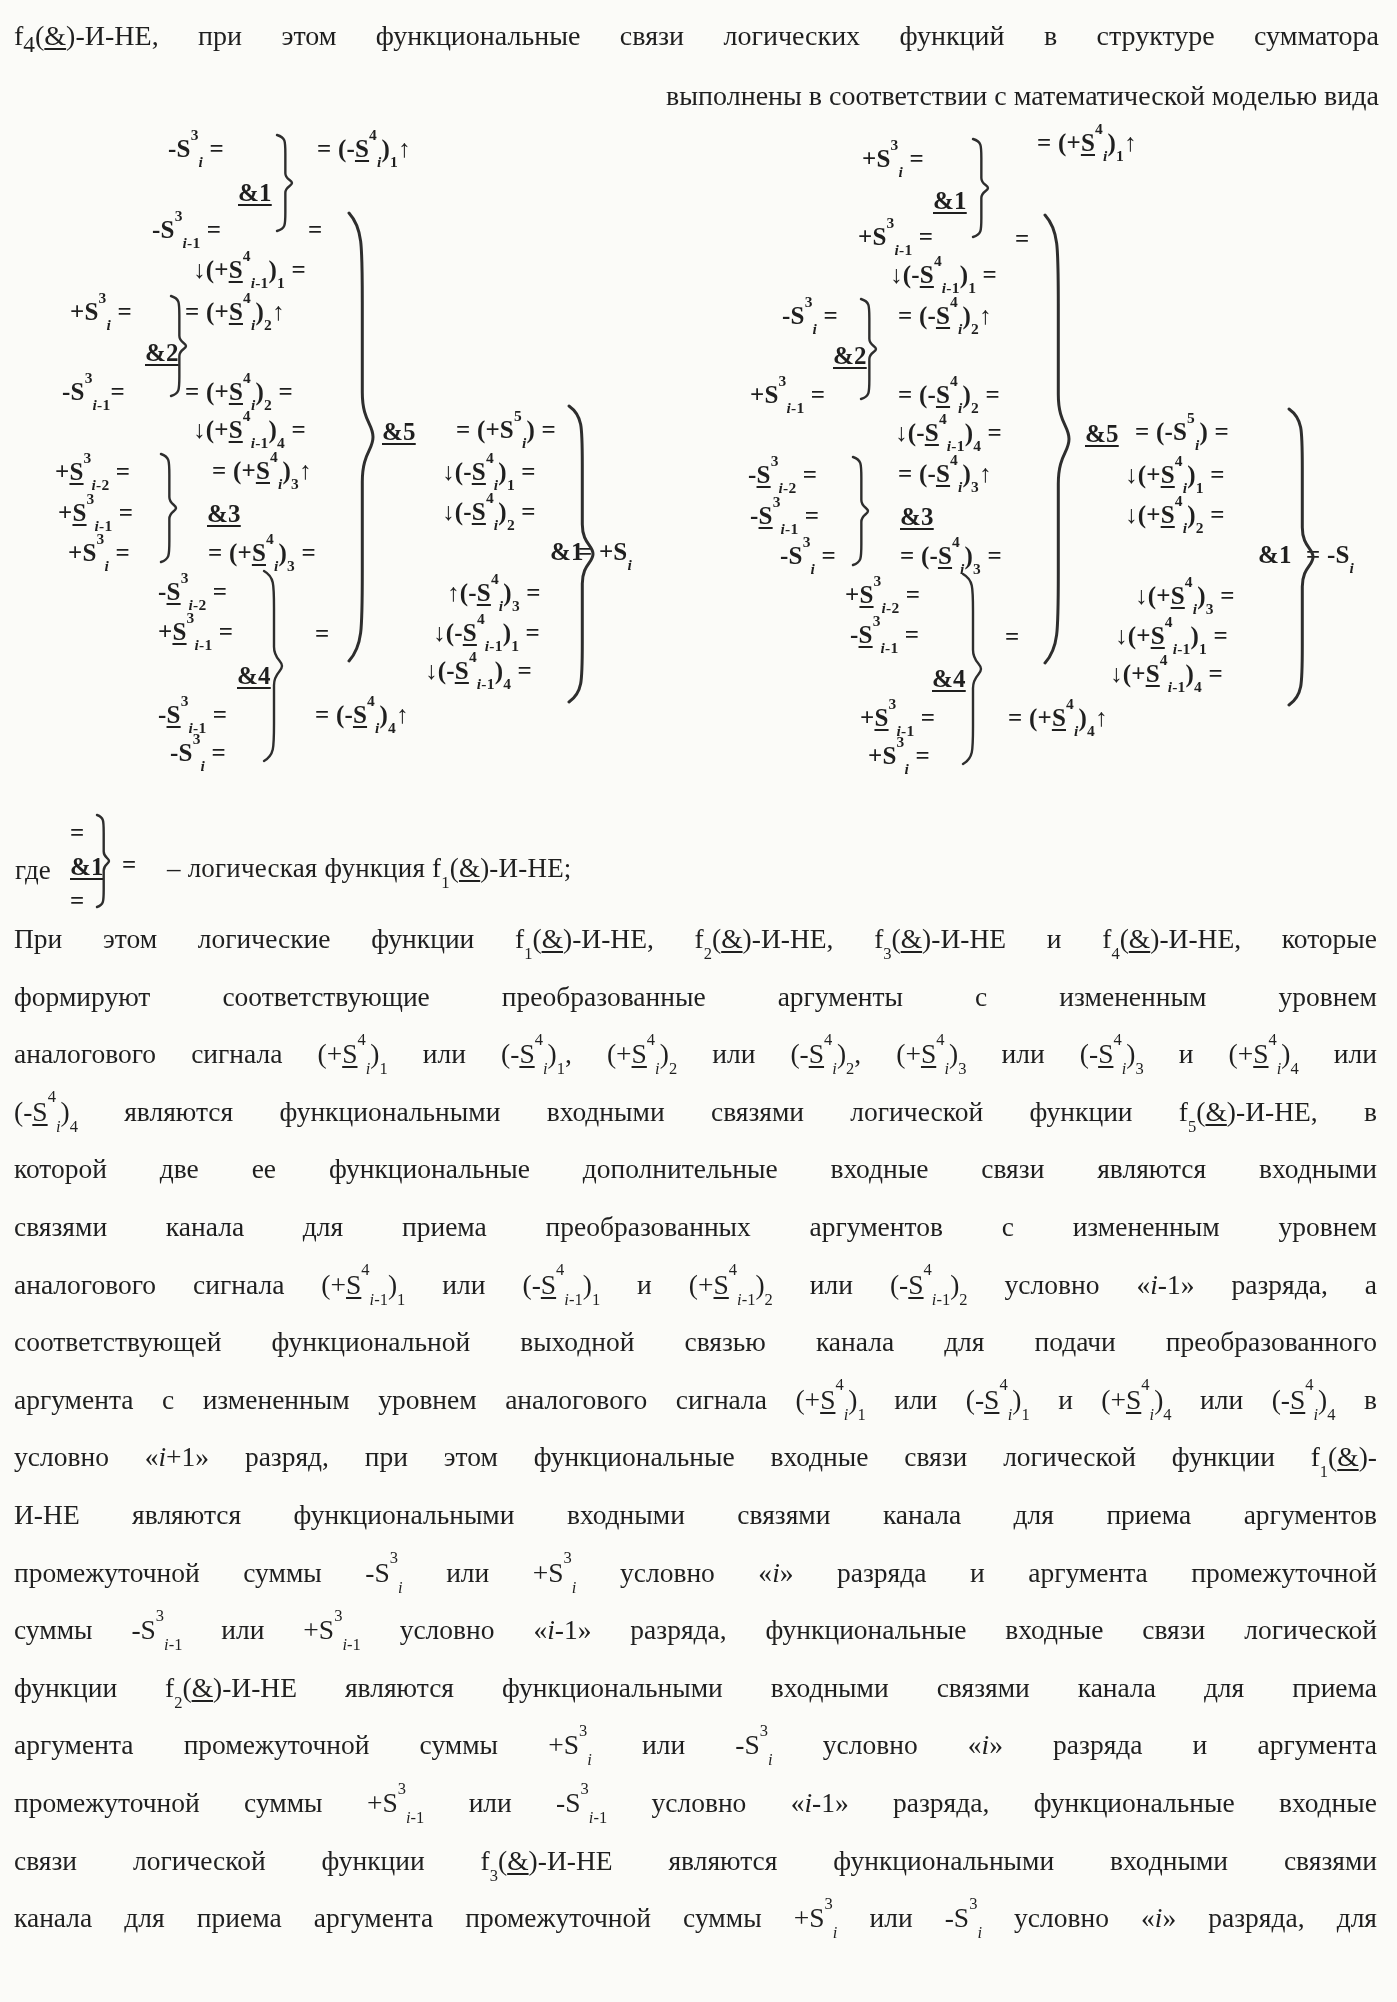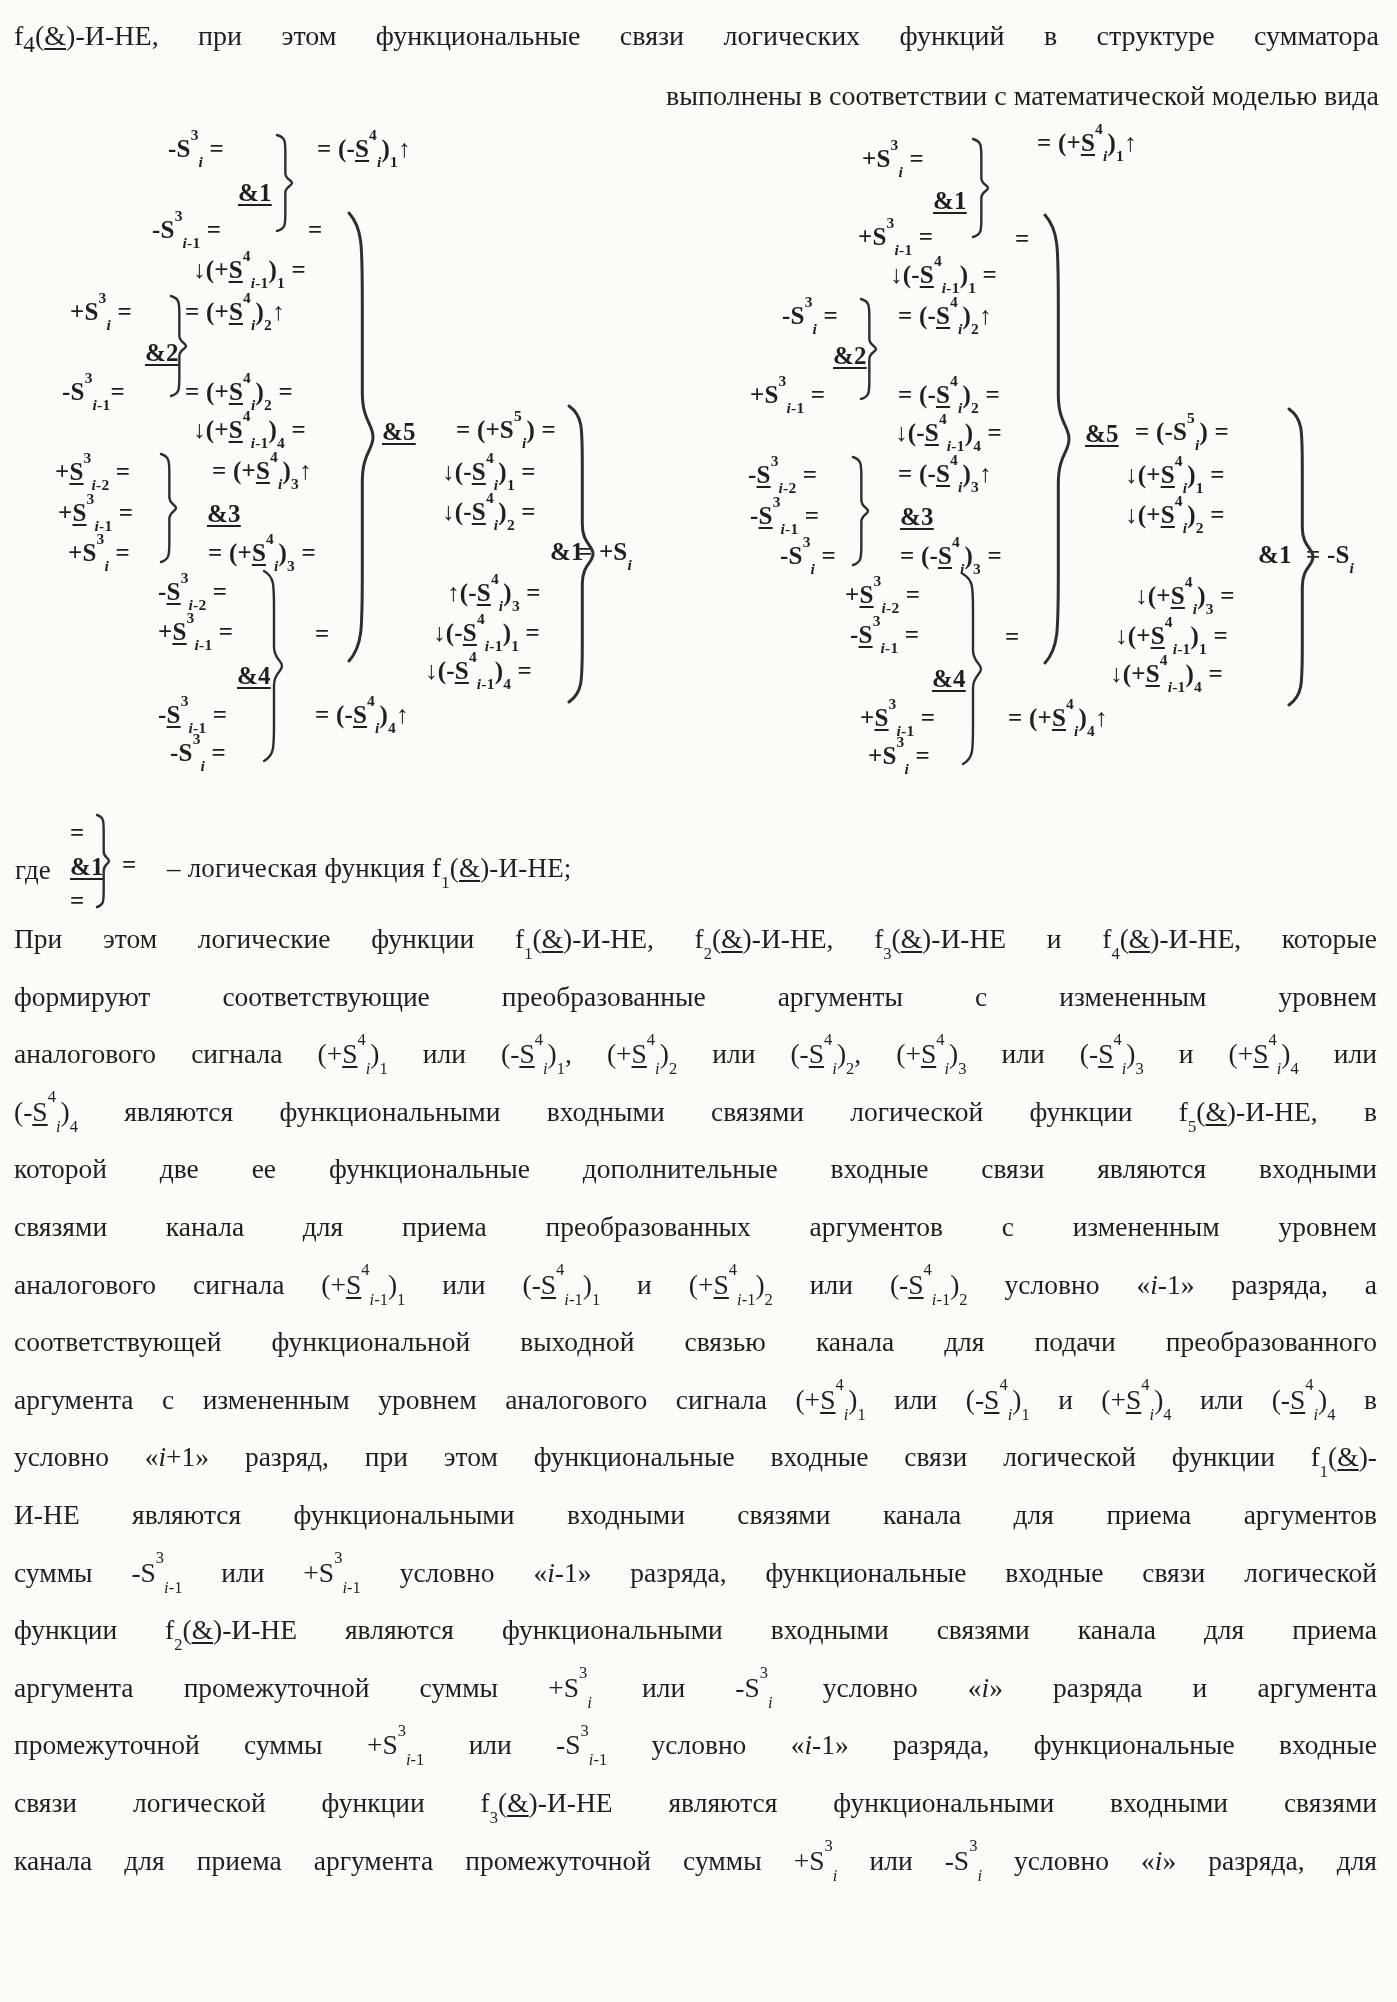--- a/index.html
+++ b/index.html
@@ -173,20 +173,21 @@
       <div class="body-line">формируют соответствующие преобразованные аргументы с измененным уровнем</div>
       <div class="body-line">аналогового сигнала (+<u>S</u><sup>4</sup><sub><i>i</i></sub>)<sub>1</sub> или (-<u>S</u><sup>4</sup><sub><i>i</i></sub>)<sub>1</sub>, (+<u>S</u><sup>4</sup><sub><i>i</i></sub>)<sub>2</sub> или (-<u>S</u><sup>4</sup><sub><i>i</i></sub>)<sub>2</sub>, (+<u>S</u><sup>4</sup><sub><i>i</i></sub>)<sub>3</sub> или (-<u>S</u><sup>4</sup><sub><i>i</i></sub>)<sub>3</sub> и (+<u>S</u><sup>4</sup><sub><i>i</i></sub>)<sub>4</sub> или</div>
       <div class="body-line">(-<u>S</u><sup>4</sup><sub><i>i</i></sub>)<sub>4</sub> являются функциональными входными связями логической функции f<sub>5</sub>(<u>&amp;</u>)-И-НЕ, в</div>
       <div class="body-line">которой две ее функциональные дополнительные входные связи являются входными</div>
       <div class="body-line">связями канала для приема преобразованных аргументов с измененным уровнем</div>
       <div class="body-line">аналогового сигнала (+<u>S</u><sup>4</sup><sub><i>i</i>-1</sub>)<sub>1</sub> или (-<u>S</u><sup>4</sup><sub><i>i</i>-1</sub>)<sub>1</sub> и (+<u>S</u><sup>4</sup><sub><i>i</i>-1</sub>)<sub>2</sub> или (-<u>S</u><sup>4</sup><sub><i>i</i>-1</sub>)<sub>2</sub> условно «<i>i</i>-1» разряда, а</div>
       <div class="body-line">соответствующей функциональной выходной связью канала для подачи преобразованного</div>
       <div class="body-line">аргумента с измененным уровнем аналогового сигнала (+<u>S</u><sup>4</sup><sub><i>i</i></sub>)<sub>1</sub> или (-<u>S</u><sup>4</sup><sub><i>i</i></sub>)<sub>1</sub> и (+<u>S</u><sup>4</sup><sub><i>i</i></sub>)<sub>4</sub> или (-<u>S</u><sup>4</sup><sub><i>i</i></sub>)<sub>4</sub> в</div>
       <div class="body-line">условно «<i>i</i>+1» разряд, при этом функциональные входные связи логической функции f<sub>1</sub>(<u>&amp;</u>)-</div>
       <div class="body-line">И-НЕ являются функциональными входными связями канала для приема аргументов</div>
+      <div class="body-line">промежуточной суммы -S<sup>3</sup><sub><i>i</i></sub> или +S<sup>3</sup><sub><i>i</i></sub> условно «<i>i</i>» разряда и аргумента промежуточной</div>
       <div class="body-line">суммы -S<sup>3</sup><sub><i>i</i>-1</sub> или +S<sup>3</sup><sub><i>i</i>-1</sub> условно «<i>i</i>-1» разряда, функциональные входные связи логической</div>
       <div class="body-line">функции f<sub>2</sub>(<u>&amp;</u>)-И-НЕ являются функциональными входными связями канала для приема</div>
       <div class="body-line">аргумента промежуточной суммы +S<sup>3</sup><sub><i>i</i></sub> или -S<sup>3</sup><sub><i>i</i></sub> условно «<i>i</i>» разряда и аргумента</div>
       <div class="body-line">промежуточной суммы +S<sup>3</sup><sub><i>i</i>-1</sub> или -S<sup>3</sup><sub><i>i</i>-1</sub> условно «<i>i</i>-1» разряда, функциональные входные</div>
       <div class="body-line">связи логической функции f<sub>3</sub>(<u>&amp;</u>)-И-НЕ являются функциональными входными связями</div>
       <div class="body-line">канала для приема аргумента промежуточной суммы +S<sup>3</sup><sub><i>i</i></sub> или -S<sup>3</sup><sub><i>i</i></sub> условно «<i>i</i>» разряда, для</div>
     </div>
 </div>
 
 </body></html>

